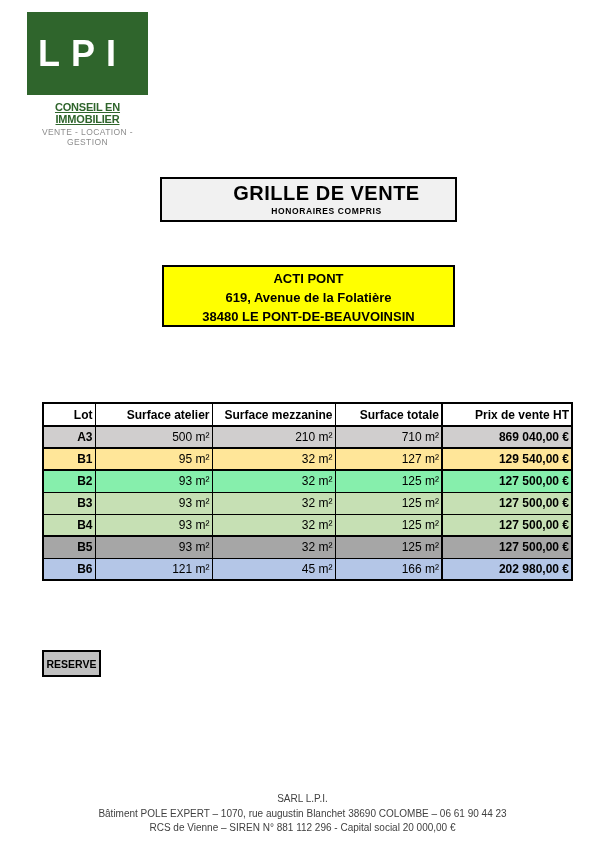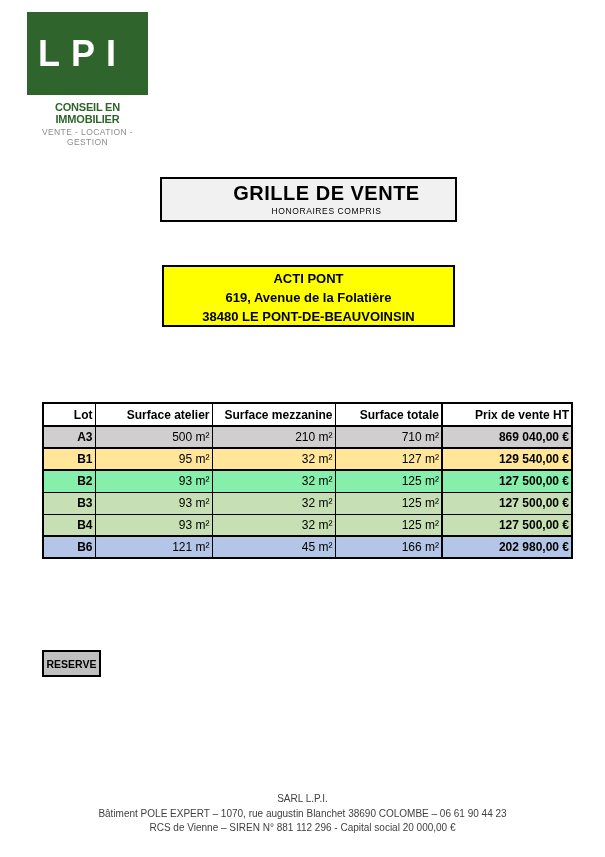--- a/index.html
+++ b/index.html
@@ -32,21 +32,21 @@
     margin-top: 2px; color: #8c8c8c; font-size: 8.5px;
     letter-spacing: 0.4px; width: 121px; text-align: center;
   }
 
   
   .title-box {
     position: absolute; left: 160px; top: 177px; width: 297px; height: 45px;
     border: 2px solid #000; text-align: center; padding-top: 3px;
   }
   .title-box .title { font-size: 20px; font-weight: bold; letter-spacing: 0.5px; }
-  .title-box .subtitle { font-size: 8.5px; font-weight: normal; letter-spacing: 0.6px; margin-top: 1px; }
+  .title-box .subtitle { font-size: 8.5px; font-weight: bold; letter-spacing: 0.6px; margin-top: 1px; }
 
   
   .address-box {
     position: absolute; left: 162px; top: 265px; width: 293px; height: 62px;
     border: 2px solid #000; text-align: center;
     font-weight: bold; font-size: 13px; line-height: 19px; padding-top: 2px;
   }
 
   
   .grille-table {
@@ -86,21 +86,21 @@
 </style>
 </head>
 <body>
 
 <div class="page">
 
   <div class="logo-block">
     <div class="logo-square" style="background-color: rgb(47, 101, 44);">
       <span>LPI</span>
     </div>
-    <div class="logo-line1" style="color: rgb(47, 101, 44);">CONSEIL EN IMMOBILIER</div>
+    <div class="logo-line1" style="color: rgb(47, 101, 44); text-decoration: underline;">CONSEIL EN IMMOBILIER</div>
     <div class="logo-line2" style="color: rgb(140, 140, 140);">VENTE - LOCATION - GESTION</div>
   </div>
 
   <div class="title-box" style="background-color: rgb(241, 241, 241); padding-left: 36px;">
     <div class="title">GRILLE DE VENTE</div>
     <div class="subtitle">HONORAIRES COMPRIS</div>
   </div>
 
   <div class="address-box" style="background-color: rgb(255, 255, 0);">
     <div>ACTI PONT</div>
@@ -147,20 +147,27 @@
         <td>125 m²</td>
         <td class="prix-cell">127 500,00 €</td>
       </tr>
       <tr class="thick-bottom" style="background-color: rgb(198, 224, 180);">
         <td class="lot-cell">B4</td>
         <td>93 m²</td>
         <td>32 m²</td>
         <td>125 m²</td>
         <td class="prix-cell">127 500,00 €</td>
       </tr>
+      <tr style="background-color: rgb(166, 166, 166);">
+        <td class="lot-cell">B5</td>
+        <td>93 m²</td>
+        <td>32 m²</td>
+        <td>125 m²</td>
+        <td class="prix-cell">127 500,00 €</td>
+      </tr>
       <tr style="background-color: rgb(180, 198, 231);">
         <td class="lot-cell">B6</td>
         <td>121 m²</td>
         <td>45 m²</td>
         <td>166 m²</td>
         <td class="prix-cell">202 980,00 €</td>
       </tr>
     </tbody>
   </table>
 

